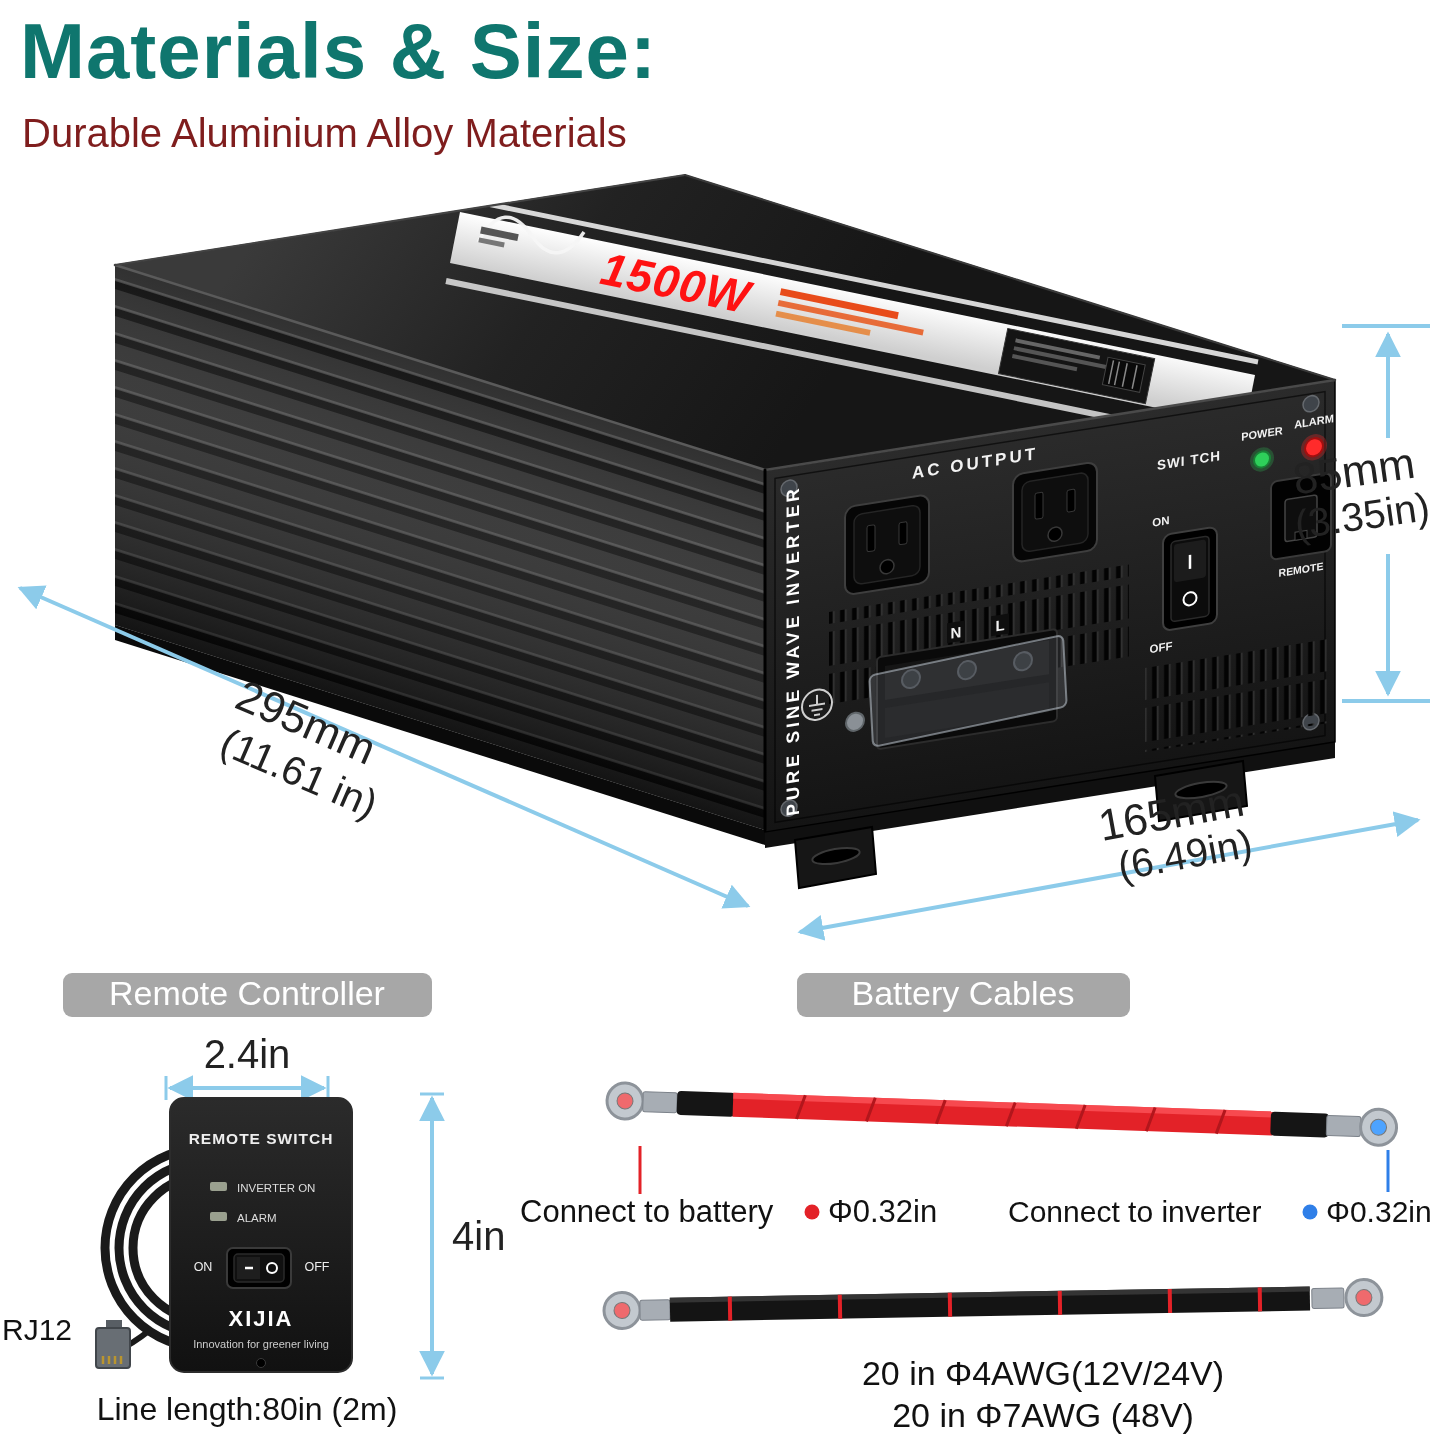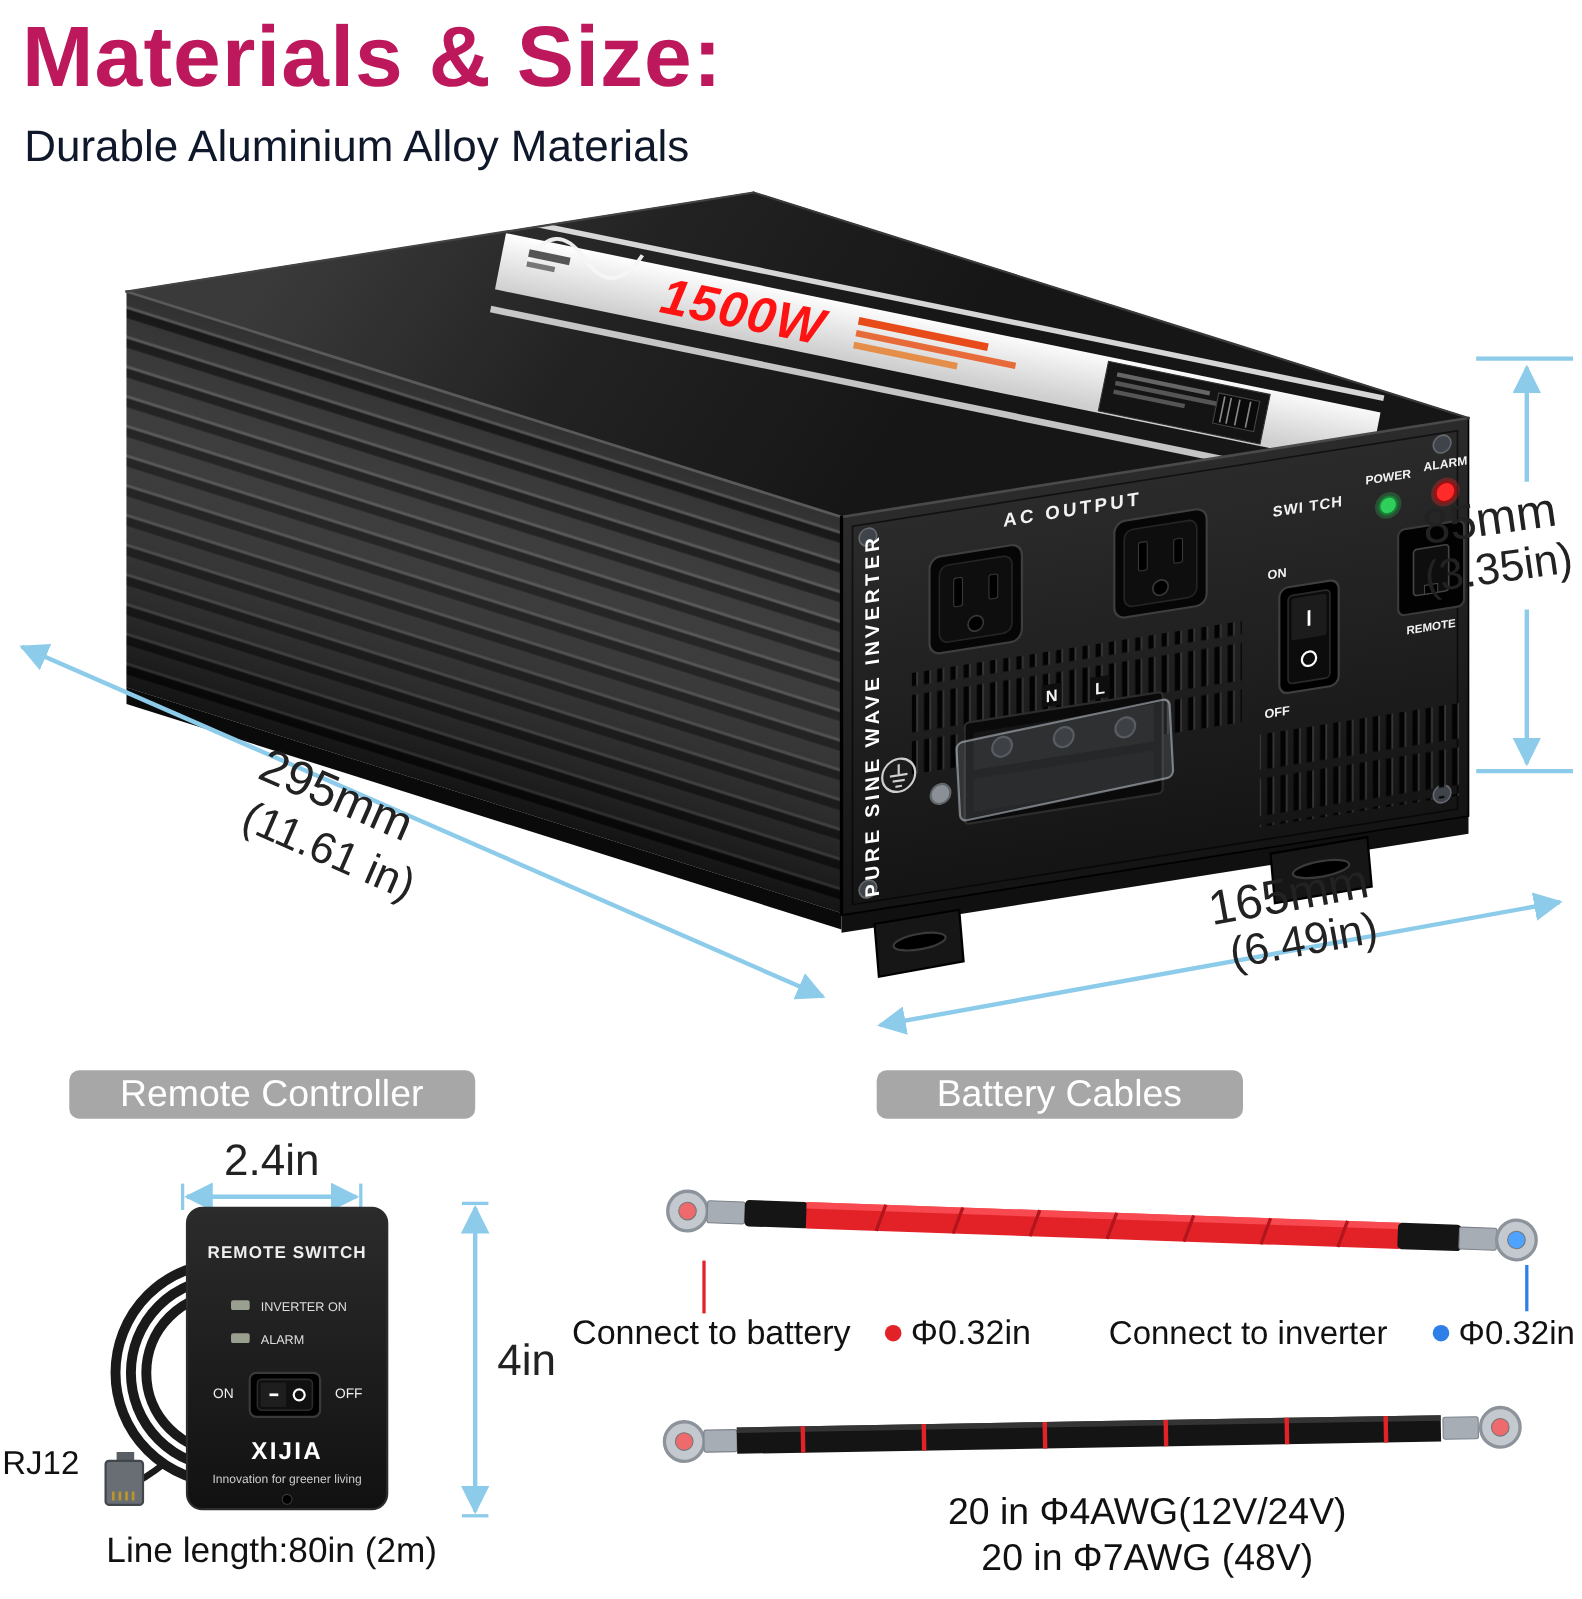--- a/index.html
+++ b/index.html
@@ -1,22 +1,22 @@
 <!DOCTYPE html>
 <html><head>
 <meta charset="utf-8">
 <style>
   html,body{margin:0;padding:0;background:#fff;}
   .page{position:relative;width:1438px;height:1454px;background:#fff;overflow:hidden;
         font-family:"Liberation Sans", sans-serif;}
   .scene{position:absolute;left:0;top:0;width:1438px;height:1454px;}
   .header{position:absolute;left:20px;top:6px;z-index:5;}
-  .title{margin:0;color:#be185d;font-size:78px;font-weight:900;letter-spacing:1px;
+  .title{margin:0;color:#0f766e;font-size:78px;font-weight:900;letter-spacing:1px;
          font-family:"Liberation Sans", sans-serif;}
-  .subtitle{margin:14px 0 0 2px;color:#0f172a;font-size:40px;font-weight:400;}
+  .subtitle{margin:14px 0 0 2px;color:#7f1d1d;font-size:40px;font-weight:400;}
   text{font-family:"Liberation Sans", sans-serif;}
   .dimtxt{fill:#222;font-size:44px;}
   .dimtxt2{fill:#222;font-size:40px;}
   .paneltxt{fill:#f2f2f2;font-weight:bold;}
 </style>
 </head>
 <body>
 
 <div class="page">
 

